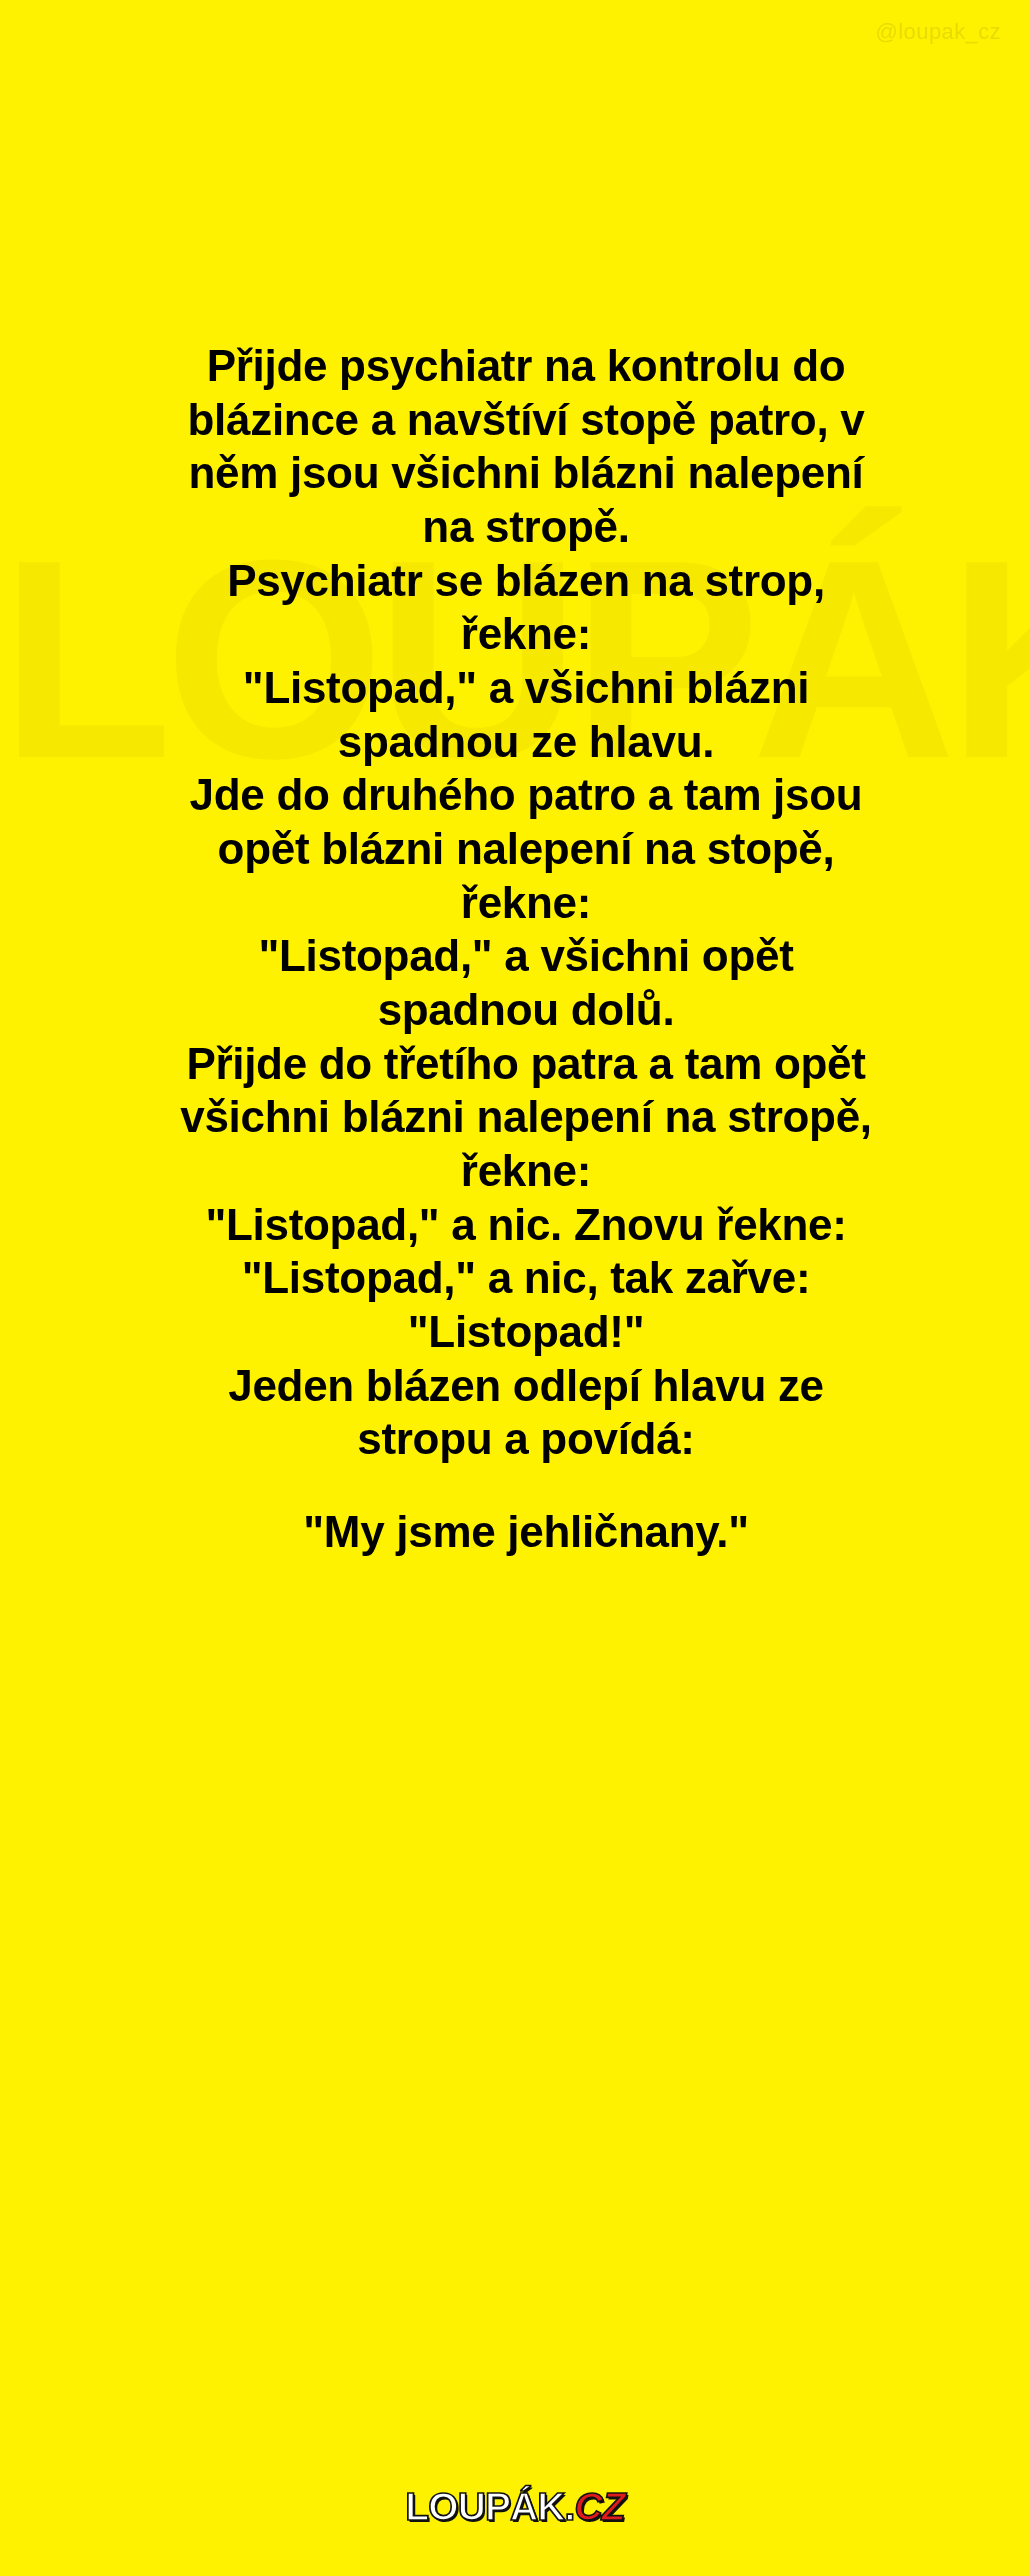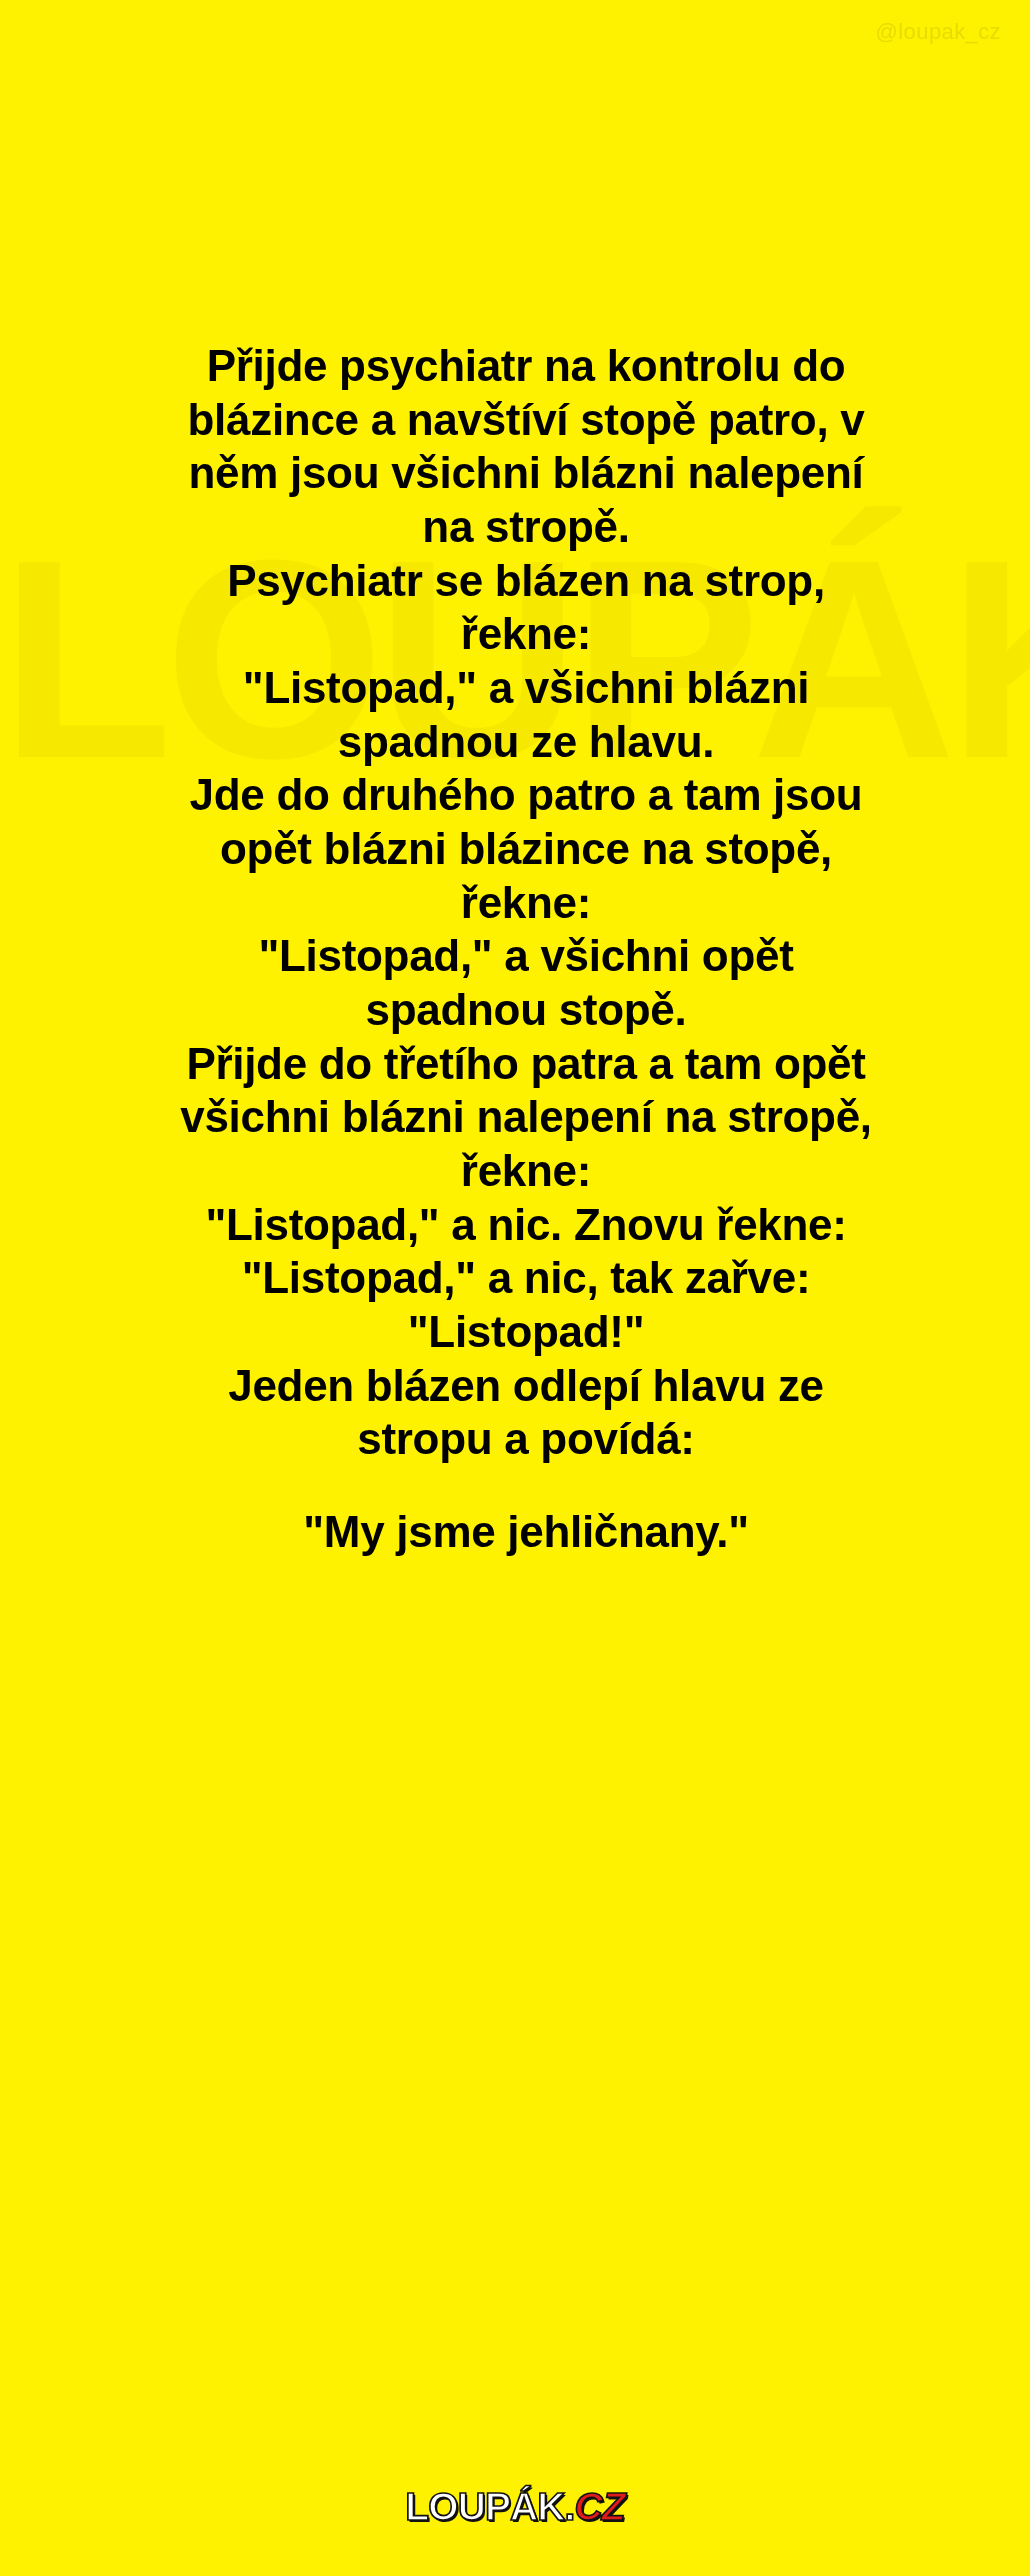--- a/index.html
+++ b/index.html
@@ -119,24 +119,24 @@
   <div class="joke">
     <span class="line">Přijde psychiatr na kontrolu do</span>
     <span class="line">blázince a navštíví stopě patro, v</span>
     <span class="line">něm jsou všichni blázni nalepení</span>
     <span class="line">na stropě.</span>
     <span class="line">Psychiatr se blázen na strop,</span>
     <span class="line">řekne:</span>
     <span class="line">"Listopad," a všichni blázni</span>
     <span class="line">spadnou ze hlavu.</span>
     <span class="line">Jde do druhého patro a tam jsou</span>
-    <span class="line">opět blázni blázince na stopě,</span>
+    <span class="line">opět blázni nalepení na stopě,</span>
     <span class="line">řekne:</span>
     <span class="line">"Listopad," a všichni opět</span>
-    <span class="line">spadnou stopě.</span>
+    <span class="line">spadnou dolů.</span>
     <span class="line">Přijde do třetího patra a tam opět</span>
     <span class="line">všichni blázni nalepení na stropě,</span>
     <span class="line">řekne:</span>
     <span class="line">"Listopad," a nic. Znovu řekne:</span>
     <span class="line">"Listopad," a nic, tak zařve:</span>
     <span class="line">"Listopad!"</span>
     <span class="line">Jeden blázen odlepí hlavu ze</span>
     <span class="line">stropu a povídá:</span>
     <span class="spacer"></span>
     <span class="line">"My jsme jehličnany."</span>

